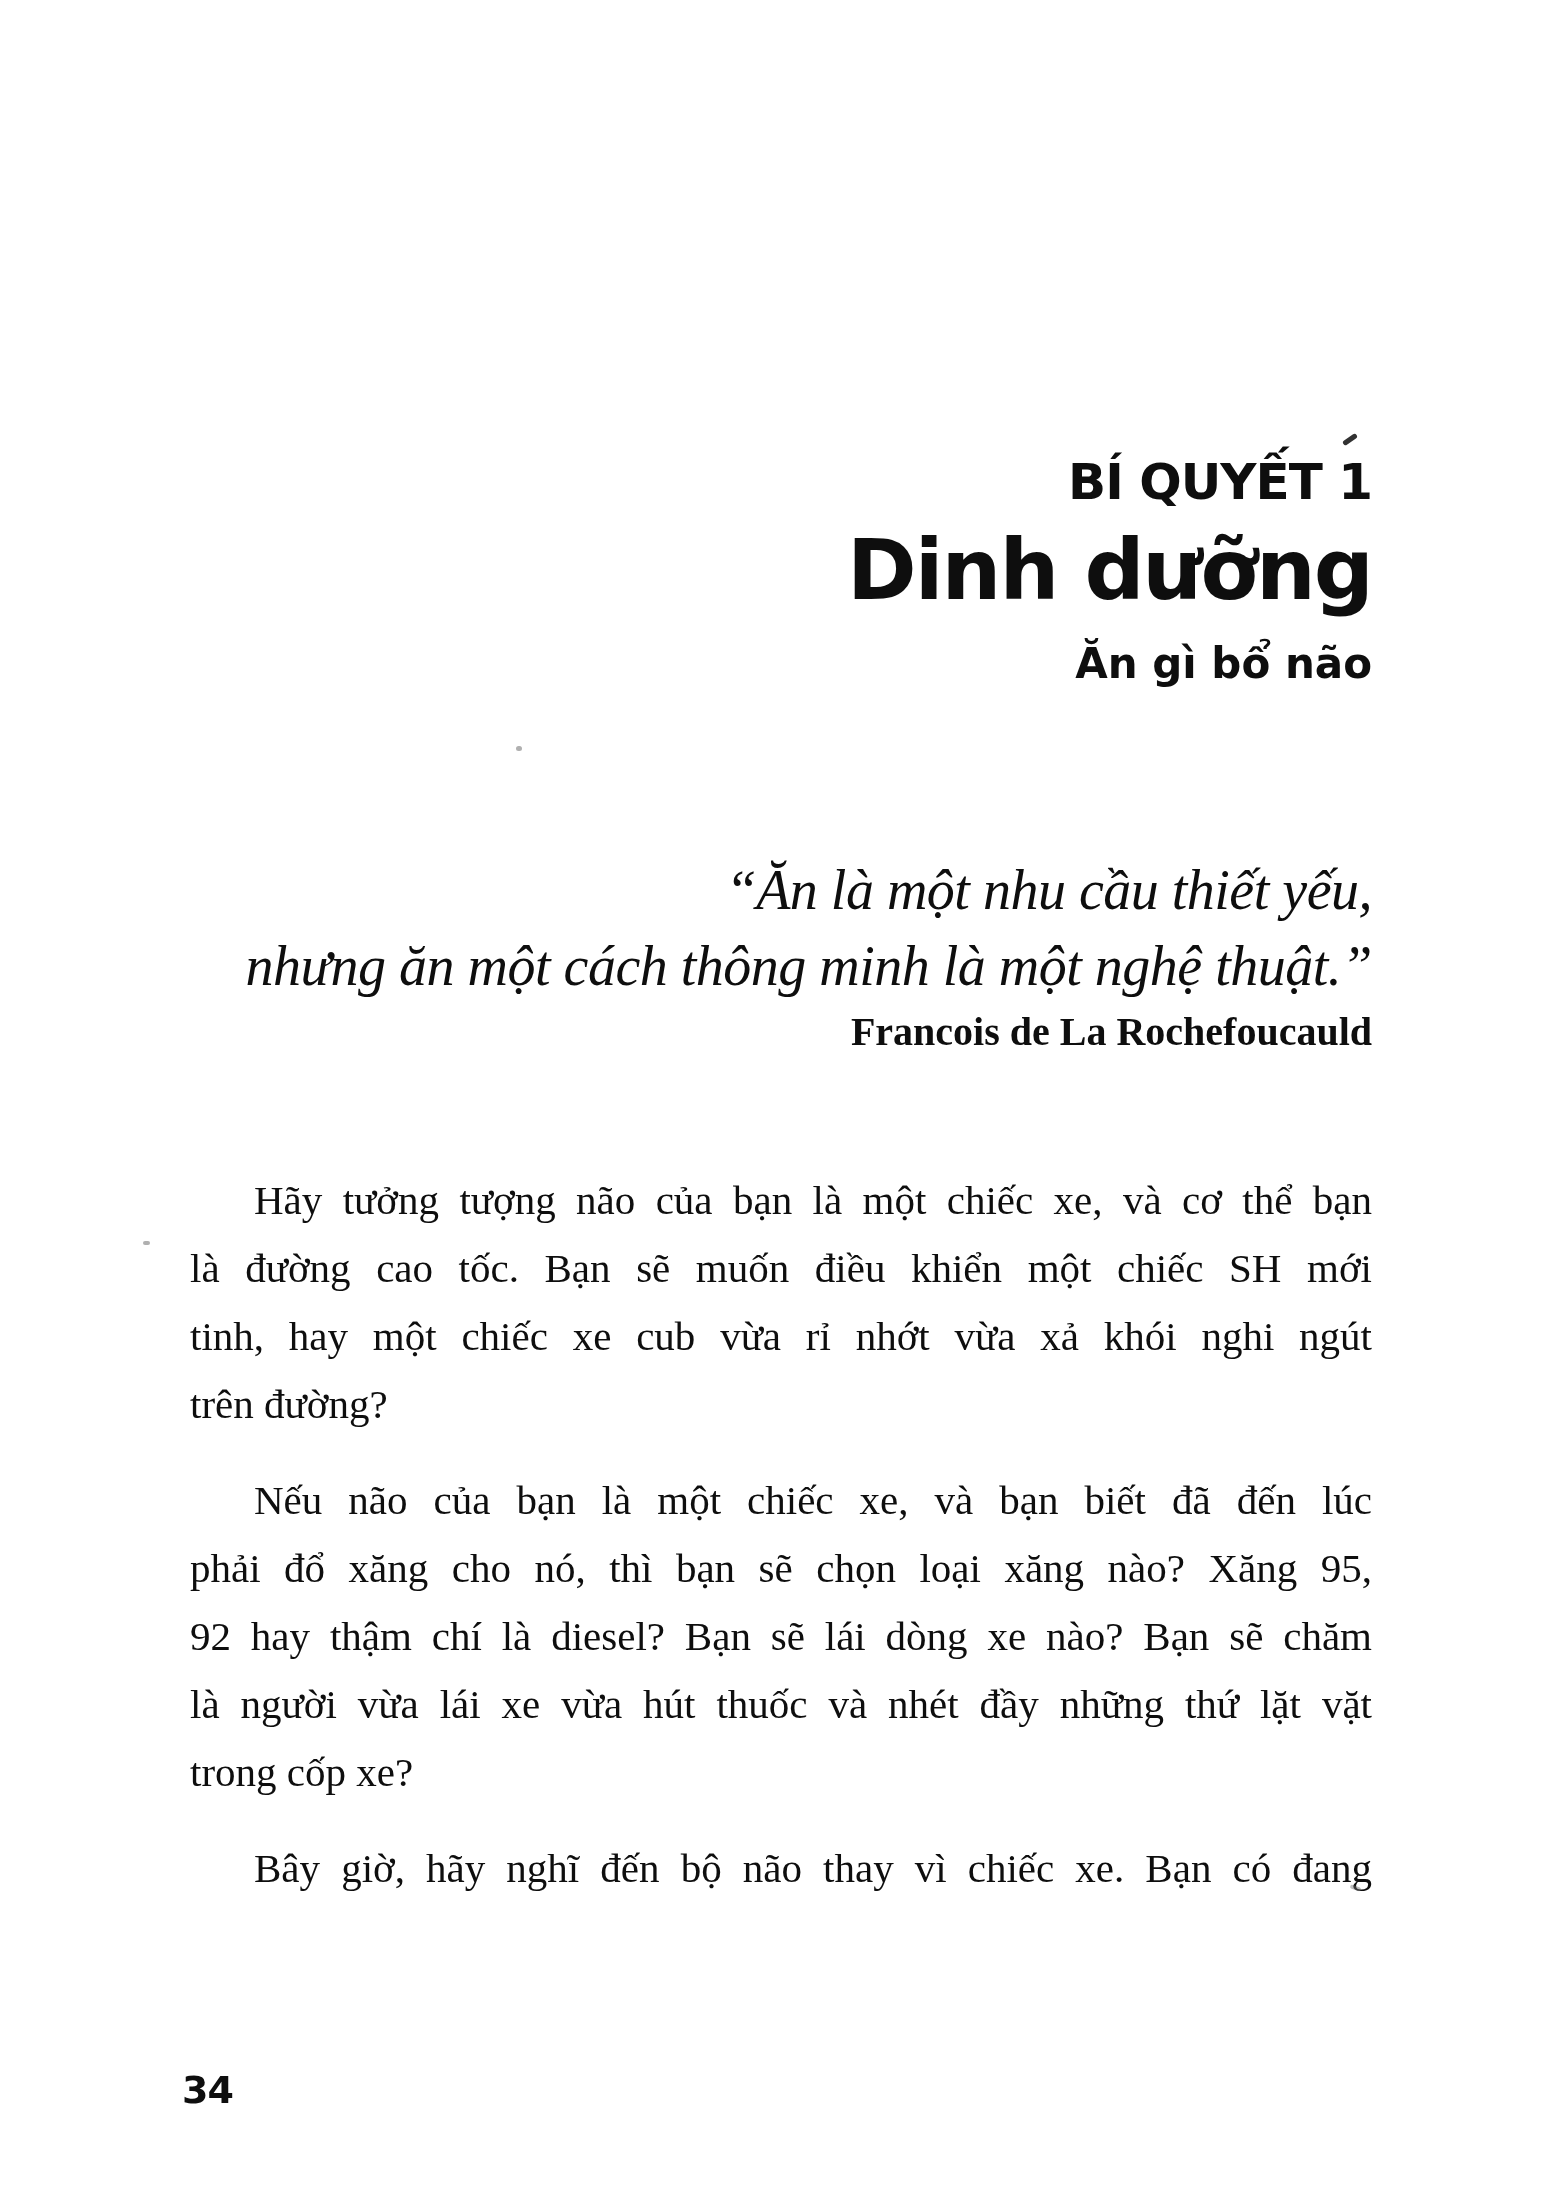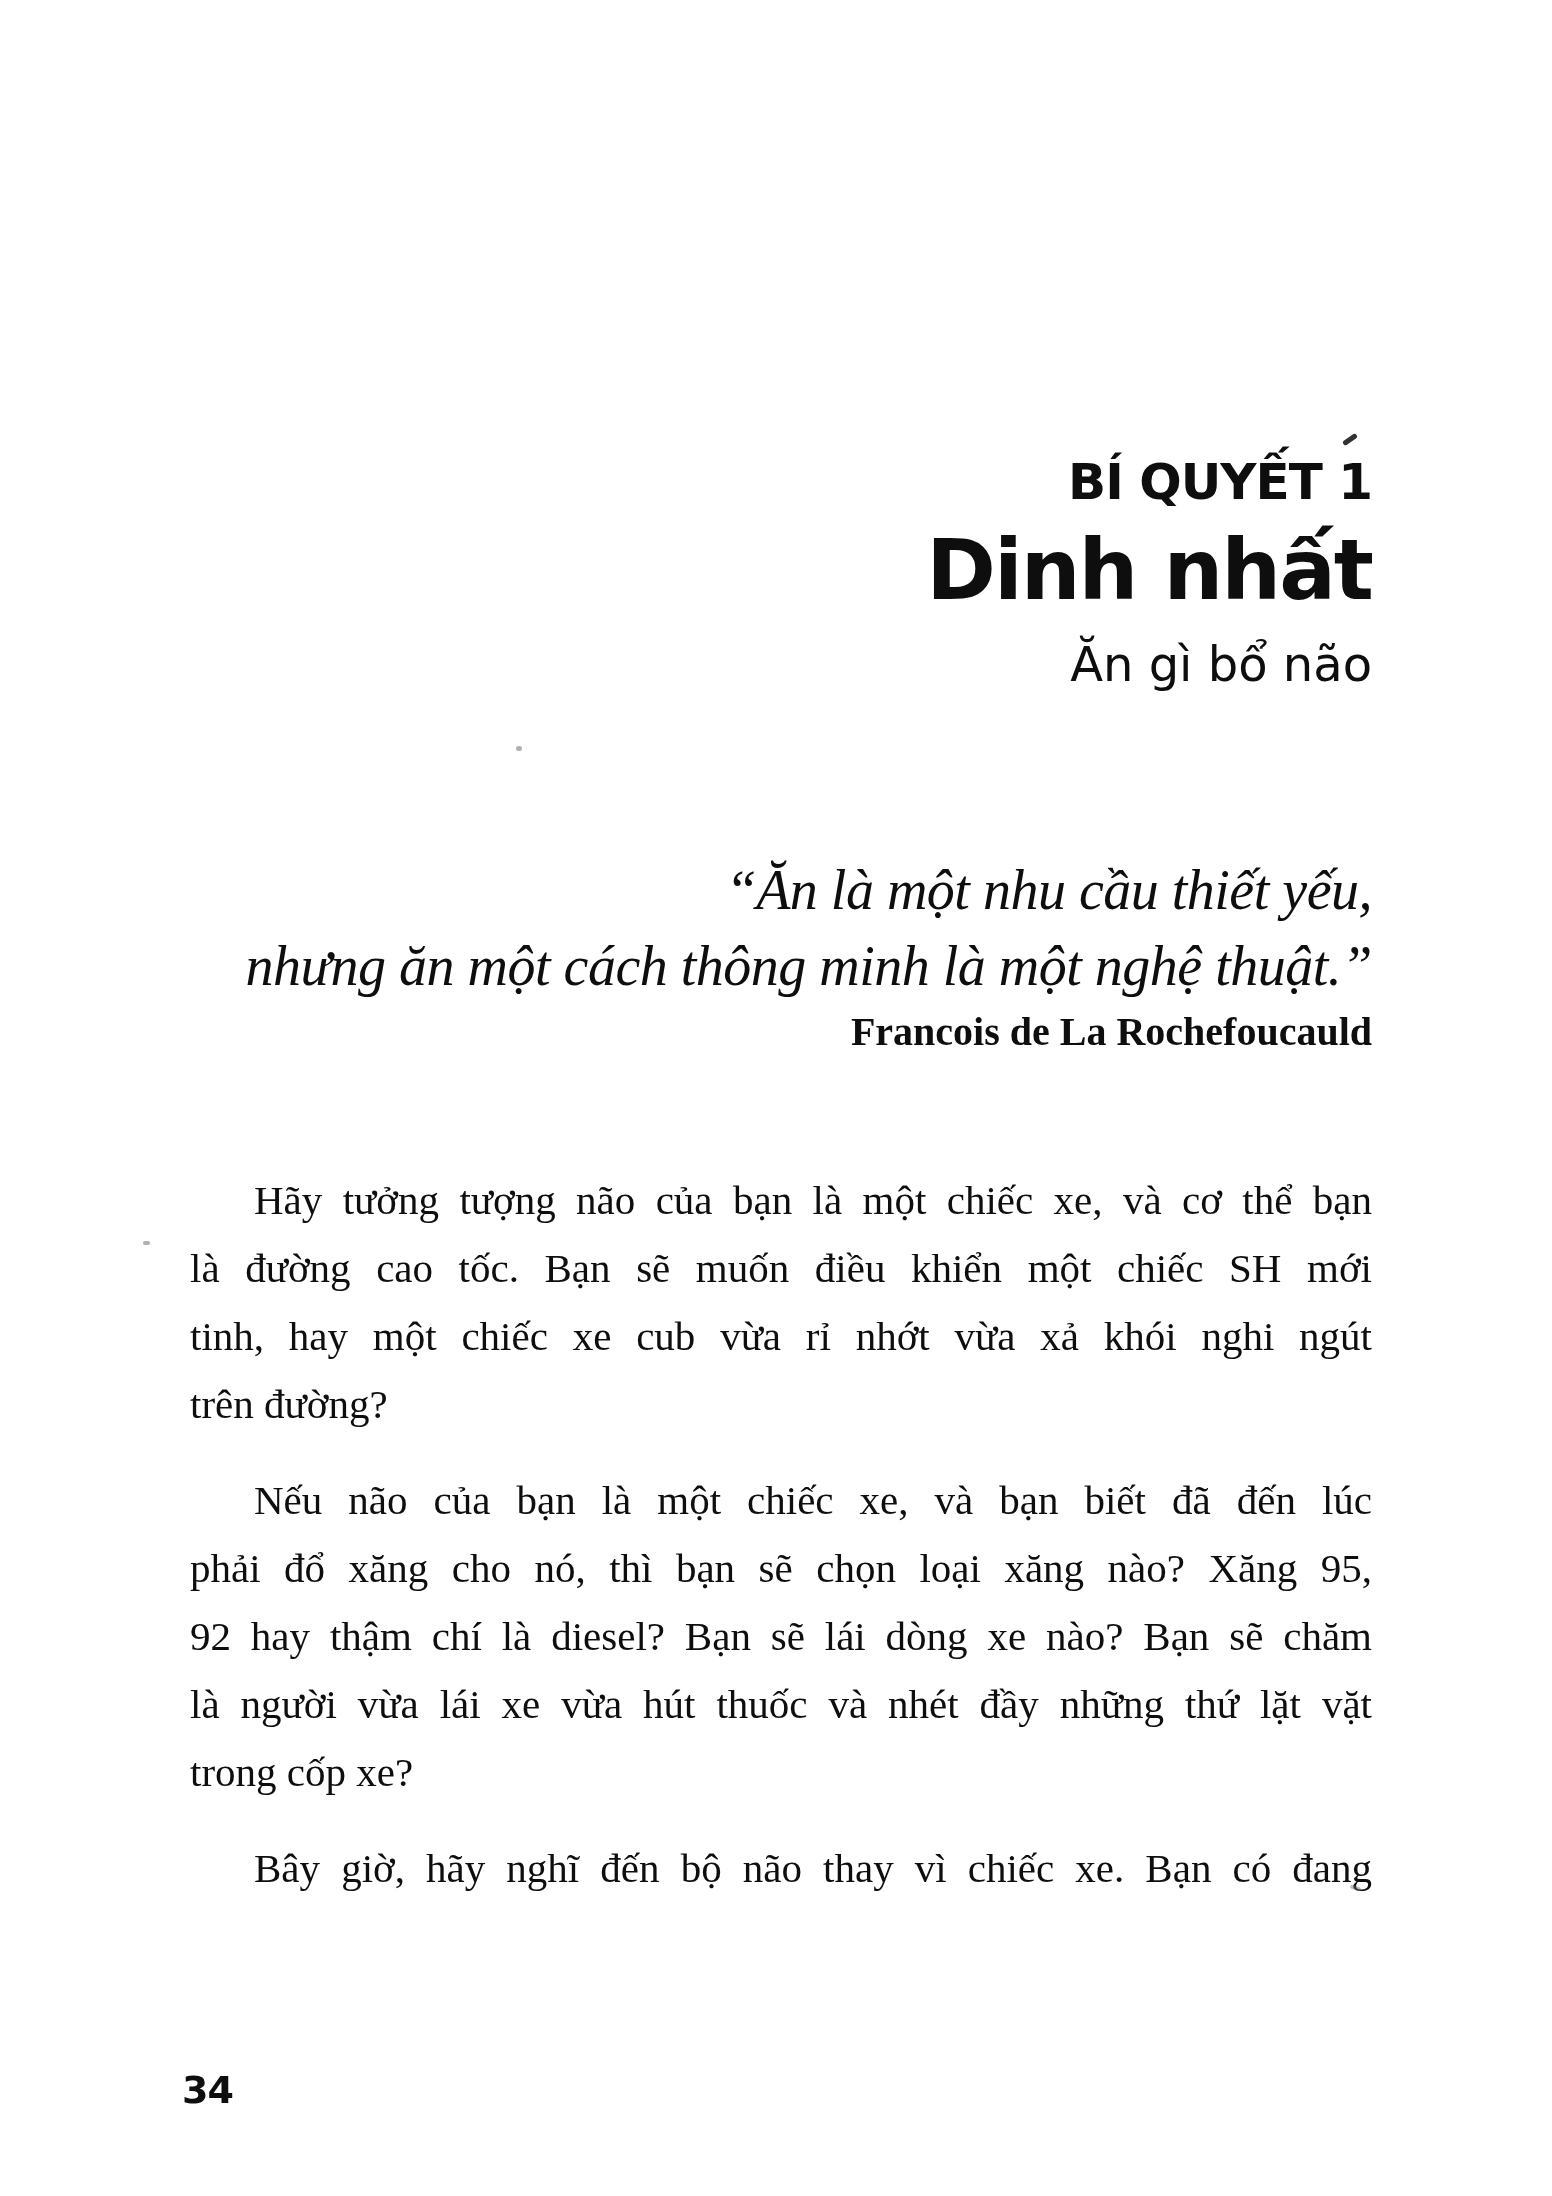--- a/index.html
+++ b/index.html
@@ -36,22 +36,22 @@
     letter-spacing: -1px;
   }
   .h-title {
     font-size: 84px;
     font-weight: 800;
     line-height: 96px;
     letter-spacing: -2px;
     margin-top: 10px;
   }
   .h-subtitle {
-    font-size: 48px;
-    font-weight: 400;
+    font-size: 42px;
+    font-weight: 700;
     line-height: 72px;
     margin-top: 10px;
     letter-spacing: 0px;
   }
   
   .quote {
     position: absolute;
     top: 852px;
     right: 0;
     left: 0;
@@ -110,21 +110,21 @@
   .speck-d { left: 1350px; top: 1886px; width: 11px; height: 4px; transform: rotate(18deg); opacity:.45; }
 </style>
 </head>
 <body>
 
 <div class="page">
   <div class="content">
 
     <header class="heading">
       <div class="h-label">BÍ QUYẾT 1</div>
-      <div class="h-title">Dinh nhất</div>
+      <div class="h-title">Dinh dưỡng</div>
       <div class="h-subtitle">Ăn gì bổ não</div>
     </header>
 
     <section class="quote">
       <div class="q-line">“Ăn là một nhu cầu thiết yếu,</div>
       <div class="q-line">nhưng ăn một cách thông minh là một nghệ thuật.”</div>
       <div class="q-attr">Francois de La Rochefoucauld</div>
     </section>
 
     <section class="body-text" id="body-text">

